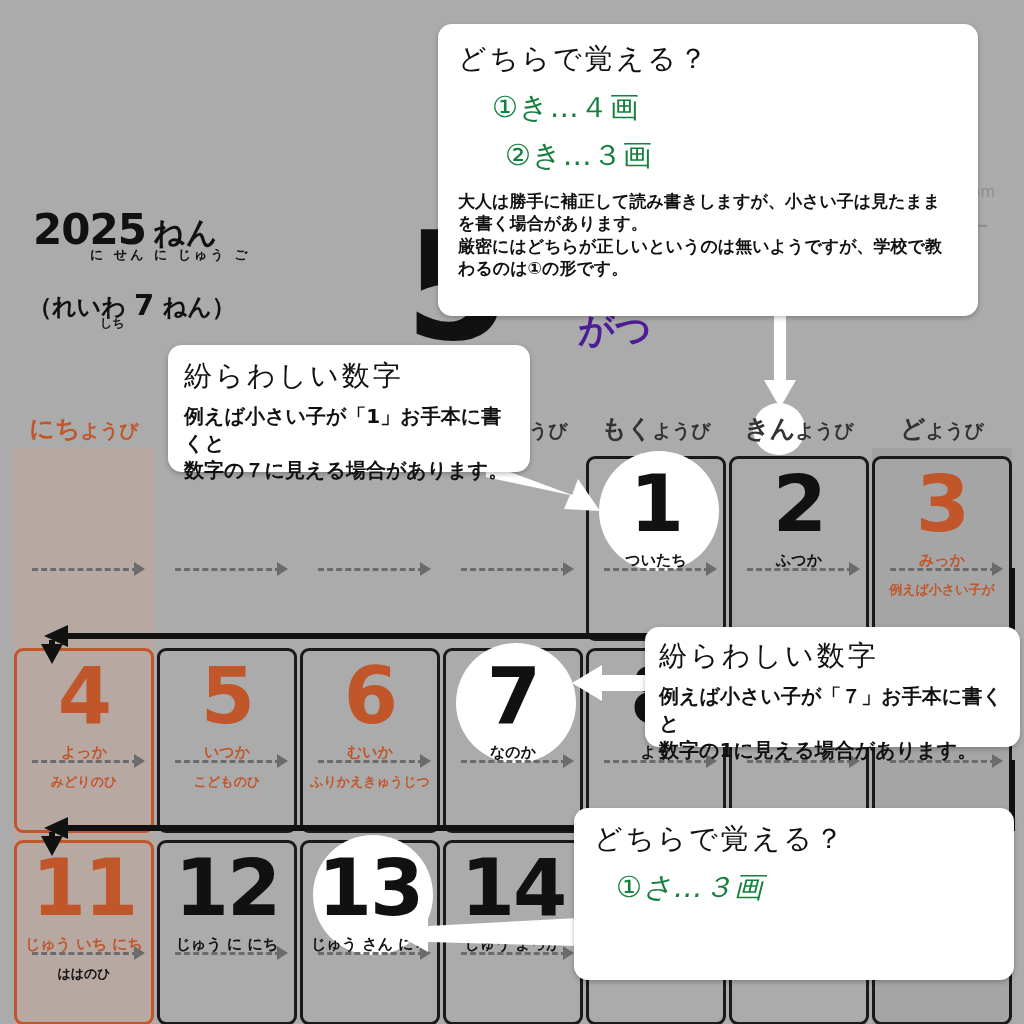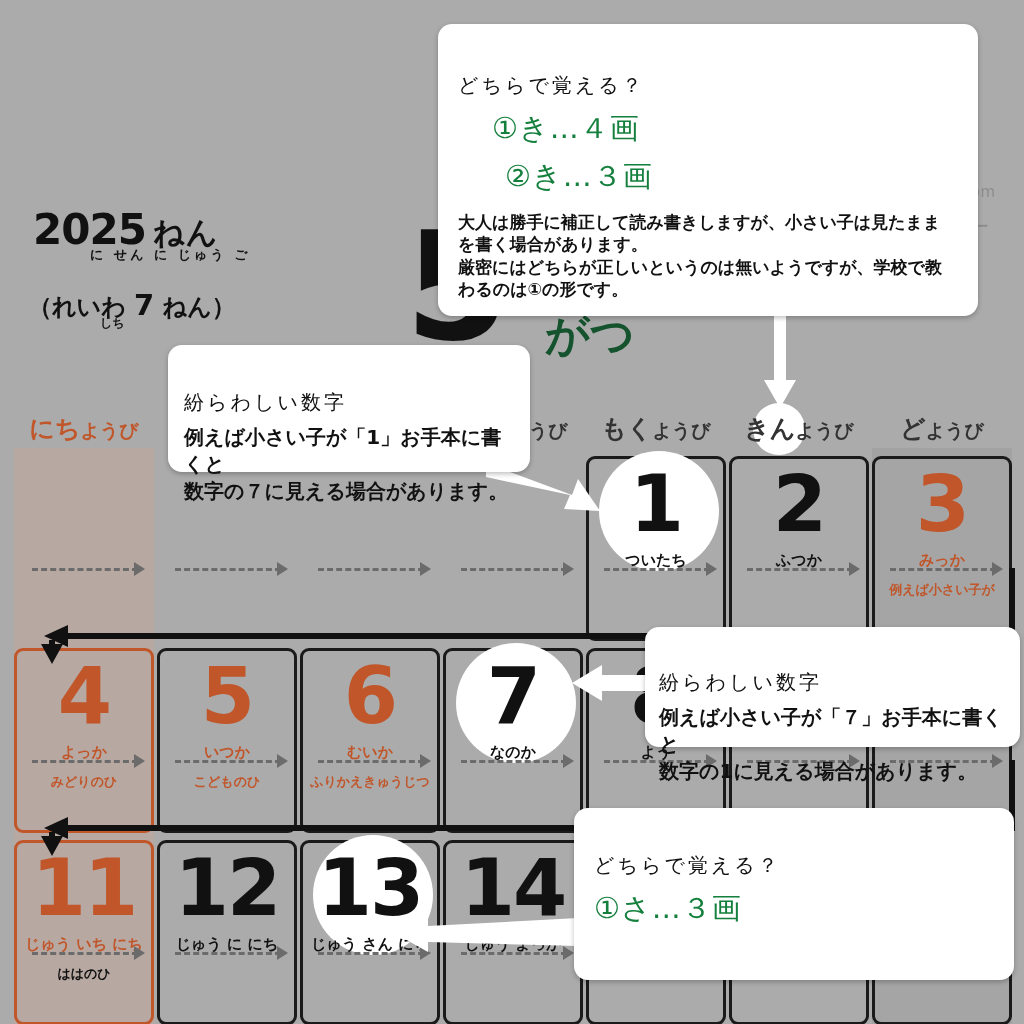--- a/index.html
+++ b/index.html
@@ -25,21 +25,21 @@
   .year-line{display:flex;align-items:flex-end;white-space:nowrap;}
   .y-kana{font-size:31px;font-weight:700;color:#111;letter-spacing:1px;}
   .y-num{font-size:42px;font-weight:700;color:#111;margin:0 7px;letter-spacing:-1px;}
   .y-ruby{position:absolute;left:90px;top:246px;font-size:13px;font-weight:700;color:#111;letter-spacing:3px;}
   .era-line{position:absolute;left:28px;top:288px;font-size:24px;font-weight:700;color:#111;white-space:nowrap;}
   .era-num{font-size:29px;}
   .era-ruby{position:absolute;left:100px;top:315px;font-size:12px;font-weight:700;color:#111;}
 
   
   .month{position:absolute;left:405px;top:212px;font-size:150px;font-weight:700;color:#111;line-height:1;}
-  .month-kana{position:absolute;left:545px;top:306px;font-size:44px;font-weight:700;color:#14532d;}
+  .month-kana{position:absolute;left:578px;top:306px;font-size:36px;font-weight:700;color:#4c1d95;}
 
   
   #grid{position:absolute;left:0px;top:448px;width:944px;height:576px;}
   .wd-row{position:absolute;top:-36px;left:0;width:1024px;height:34px;}
   .wd{position:absolute;text-align:center;font-weight:700;color:#333;white-space:nowrap;}
   .wd .big{font-size:25px;}
   .wd .sml{font-size:19px;}
   .wd.sun{color:#c0562a;}
   .wd.sat{color:#333;}
   .wd-hl{
@@ -77,21 +77,21 @@
   .dash-head{position:absolute;width:0;height:0;
      border-left:11px solid #6b6b6b;border-top:7px solid transparent;border-bottom:7px solid transparent;}
 
   
   .ret{position:absolute;}
   .ret svg{display:block;}
 
   
   .callout{position:absolute;background:#fff;border-radius:14px;
            box-shadow:0 2px 5px rgba(0,0,0,.25);box-sizing:border-box;z-index:40;}
-  .co-title{font-size:20px;font-weight:400;color:#111;letter-spacing:3px;margin-top:32px;}
+  .co-title{font-size:28px;font-weight:400;color:#111;letter-spacing:3px;}
   .co-opt{font-size:29px;color:#15803d;letter-spacing:1px;margin-top:5px;}
   .co-body{font-size:17px;color:#111;line-height:1.32;margin-top:4px;font-weight:700;}
   .co-body2{font-size:20px;color:#111;line-height:1.36;font-weight:700;}
 
   .wt-arrow{position:absolute;z-index:39;}
   .wt-arrow svg{display:block;}
 </style>
 </head>
 <body>
 
@@ -306,21 +306,21 @@
 数字の1に見える場合があります。</div>
   </div>
   <div class="wt-arrow" style="left:572px;top:662px;">
     <svg width="86" height="42" viewBox="0 0 86 42">
       <polygon points="0,21 30,3 30,13 86,13 86,29 30,29 30,39" fill="#ffffff"></polygon>
     </svg>
   </div>
 
   <div class="callout" id="co3" style="left:574px;top:808px;width:440px;height:172px;padding:12px 20px;">
     <div class="co-title">どちらで覚える？</div>
-    <div class="co-opt" style="margin-top:10px;">①さ…３画</div>
+    <div class="co-opt" style="margin-left:22px;margin-top:10px;font-style:italic;">①さ…３画</div>
   </div>
   <div class="wt-arrow" style="left:396px;top:912px;">
     <svg width="182" height="44" viewBox="0 0 182 44">
       <polygon points="0,22 32,4 32,14 182,6 182,34 32,30 32,40" fill="#ffffff"></polygon>
     </svg>
   </div>
 
 </div>
 
 </body></html>

